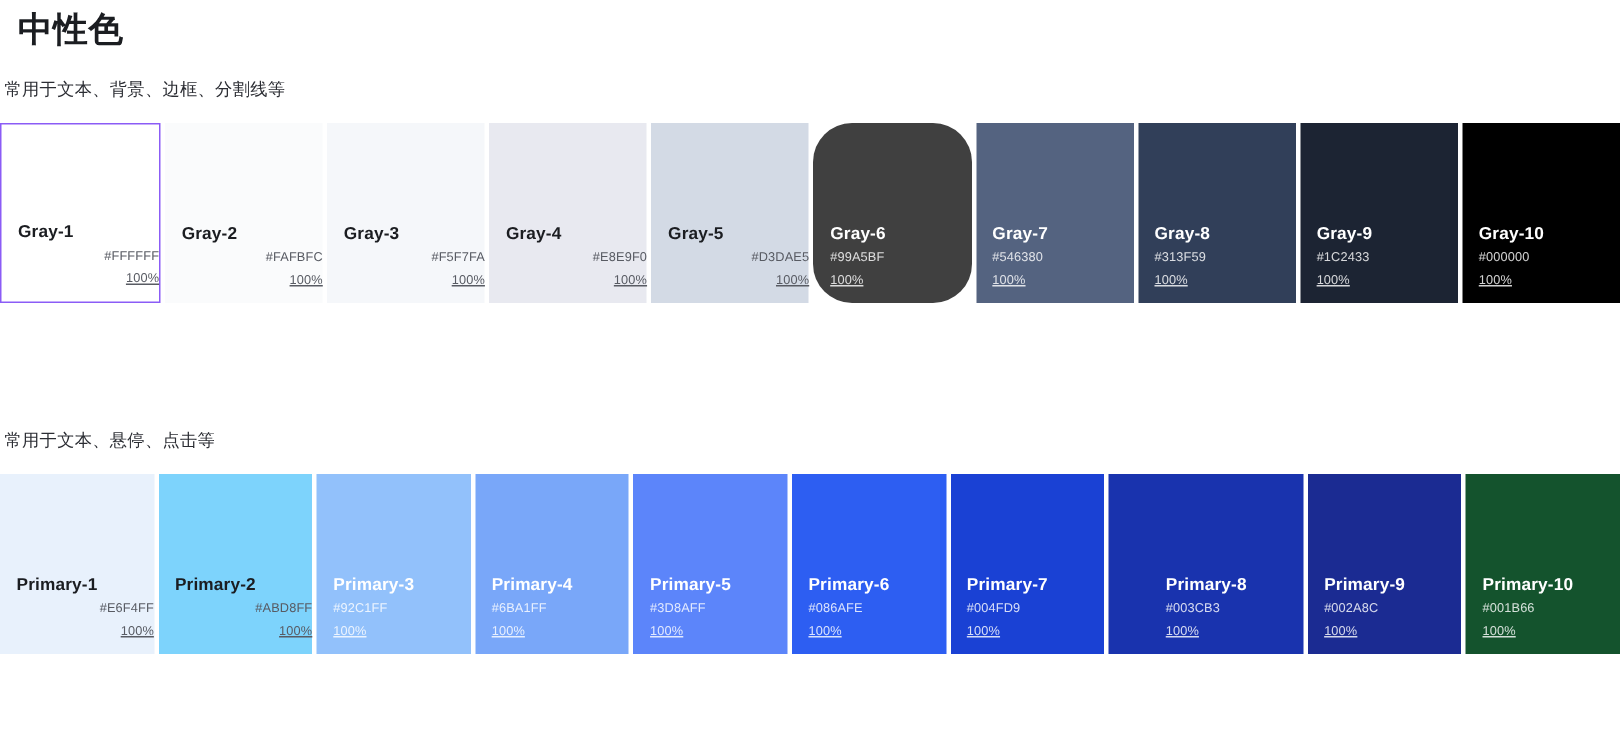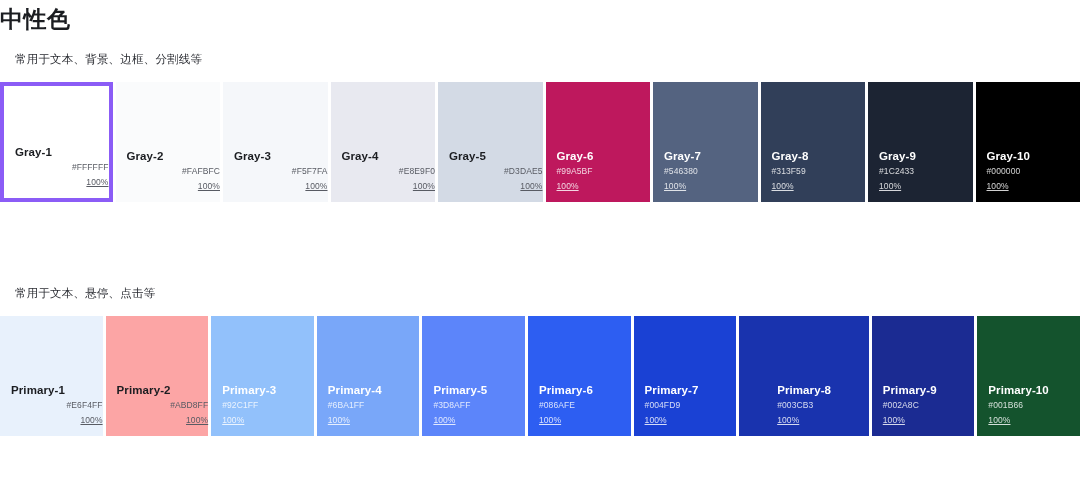--- a/index.html
+++ b/index.html
@@ -13,50 +13,50 @@
 
   .section { position: absolute; left: 0; width: 1080px; }
   .section-neutral { top: 0; }
   .section-theme { top: 268px; }
 
   .section-title {
     font-size: 23px;
     font-weight: 700;
     color: #1b1d21;
     letter-spacing: 0.5px;
-    padding-left: 0;
+    padding-left: 12px;
     line-height: 30px;
     padding-top: 4px;
   }
   .section-subtitle {
     font-size: 11.5px;
     font-weight: 400;
     color: #2b2d33;
-    padding-left: 15px;
+    padding-left: 3px;
     margin-top: 18px;
     letter-spacing: 0.2px;
   }
 
   .swatch-row {
     display: flex;
     width: 1080px;
     margin-top: 15px;
     gap: 3px;
   }
   .swatch {
     flex: 1 1 0;
     height: 120px;
     position: relative;
     display: flex;
     flex-direction: column;
     justify-content: flex-end;
     padding: 0 0 9px 11px;
   }
   .swatch.bordered {
-    border: 4px solid #8b5cf6;
+    border: 1px solid #8b5cf6;
   }
   .sw-name {
     font-size: 11.5px;
     font-weight: 700;
     line-height: 16px;
     letter-spacing: 0.1px;
   }
   .sw-hex {
     font-size: 8.5px;
     font-weight: 400;
@@ -104,21 +104,21 @@
         <div class="swatch text-dark" style="background: rgb(232, 233, 240);">
           <div class="sw-name">Gray-4</div>
           <div class="sw-hex">#E8E9F0</div>
           <div class="sw-opacity">100%</div>
         </div>
         <div class="swatch text-dark" style="background: rgb(211, 218, 229);">
           <div class="sw-name">Gray-5</div>
           <div class="sw-hex">#D3DAE5</div>
           <div class="sw-opacity">100%</div>
         </div>
-        <div class="swatch text-light" style="background: #be185d;">
+        <div class="swatch text-light" style="background: #404040; border-radius: 26px;">
           <div class="sw-name">Gray-6</div>
           <div class="sw-hex">#99A5BF</div>
           <div class="sw-opacity">100%</div>
         </div>
         <div class="swatch text-light" style="background: rgb(84, 99, 128);">
           <div class="sw-name">Gray-7</div>
           <div class="sw-hex">#546380</div>
           <div class="sw-opacity">100%</div>
         </div>
         <div class="swatch text-light" style="background: rgb(49, 63, 89);">
@@ -140,21 +140,21 @@
   </div>
 
   <div class="section section-theme">
     <div class="section-subtitle">常用于文本、悬停、点击等</div>
     <div class="swatch-row">
         <div class="swatch text-dark" style="background: rgb(232, 241, 252);">
           <div class="sw-name">Primary-1</div>
           <div class="sw-hex">#E6F4FF</div>
           <div class="sw-opacity">100%</div>
         </div>
-        <div class="swatch text-dark" style="background: #fca5a5;">
+        <div class="swatch text-dark" style="background: #7dd3fc;">
           <div class="sw-name">Primary-2</div>
           <div class="sw-hex">#ABD8FF</div>
           <div class="sw-opacity">100%</div>
         </div>
         <div class="swatch text-light" style="background: rgb(146, 193, 251);">
           <div class="sw-name">Primary-3</div>
           <div class="sw-hex">#92C1FF</div>
           <div class="sw-opacity">100%</div>
         </div>
         <div class="swatch text-light" style="background: rgb(121, 167, 249);">

